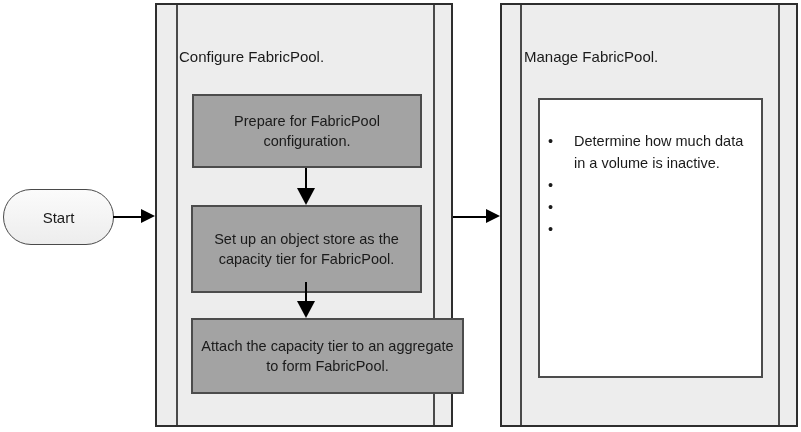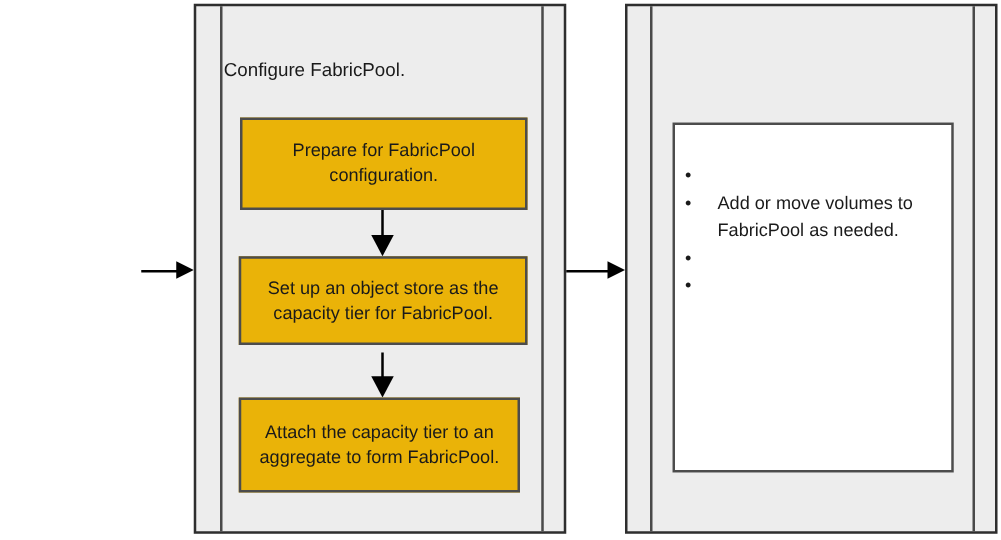--- a/index.html
+++ b/index.html
@@ -39,31 +39,31 @@
   .lane-line.right-a { right: 16px; }
   .lane-line.left-b  { left: 18px; }
   .lane-line.right-b { right: 16px; }
   .panel-title {
     position: absolute; left: 22px; right: 19px; top: 43px;
     text-align: left; font-size: 15px;
   }
   
   .step-box {
     position: absolute;
-    background: #eab308;
+    background: #a3a3a3;
     border: 2px solid #4c4c4c;
     box-sizing: border-box;
     display: flex; align-items: center; justify-content: center;
     text-align: center;
     font-size: 14.5px; line-height: 20px;
     padding: 0 6px;
   }
   .step-1 { left: 192px; top: 94px;  width: 230px; height: 74px; }
-  .step-2 { left: 191px; top: 205px; width: 231px; height: 71px; }
-  .step-3 { left: 191px; top: 318px; width: 225px; height: 76px; }
+  .step-2 { left: 191px; top: 205px; width: 231px; height: 88px; }
+  .step-3 { left: 191px; top: 318px; width: 273px; height: 76px; }
   
   .bullet-box {
     position: absolute; left: 538px; top: 98px;
     width: 225px; height: 280px;
     background: #ffffff;
     border: 2px solid #4c4c4c;
     box-sizing: border-box;
     padding-top: 30px;
   }
   .bullet-list { list-style: none; margin: 0; padding: 0; }
@@ -97,20 +97,23 @@
   .v1-line { left: 305px; top: 168px; width: 2px; height: 21px; }
   .v1-head { left: 297px; top: 188px; }
   .v2-line { left: 305px; top: 282px; width: 2px; height: 20px; }
   .v2-head { left: 297px; top: 301px; }
 </style>
 </head>
 <body>
 
 <div class="canvas">
 
+  <div class="start-node">
+    <span>Start</span>
+  </div>
 
   <div class="arrow-line a1-line"></div>
   <div class="arrow-head right a1-head"></div>
 
   <div class="panel panel-configure">
     <div class="lane-line left-a"></div>
     <div class="lane-line right-a"></div>
     <div class="panel-title">Configure FabricPool.</div>
   </div>
 
@@ -131,30 +134,31 @@
   <div class="step-box step-3">
     <span>Attach the capacity tier to an aggregate to form FabricPool.</span>
   </div>
 
   <div class="arrow-line a2-line"></div>
   <div class="arrow-head right a2-head"></div>
 
   <div class="panel panel-manage">
     <div class="lane-line left-b"></div>
     <div class="lane-line right-b"></div>
+    <div class="panel-title">Manage FabricPool.</div>
   </div>
 
   <div class="bullet-box">
     <ul class="bullet-list">
       <li class="bullet-item">
         <span class="bullet-marker">•</span>
+        <span class="bullet-text">Determine how much data in a volume is inactive.</span>
       </li>
       <li class="bullet-item">
         <span class="bullet-marker">•</span>
-        <span class="bullet-text">Add or move volumes to FabricPool as needed.</span>
       </li>
       <li class="bullet-item">
         <span class="bullet-marker">•</span>
       </li>
       <li class="bullet-item">
         <span class="bullet-marker">•</span>
       </li>
     </ul>
   </div>
 

